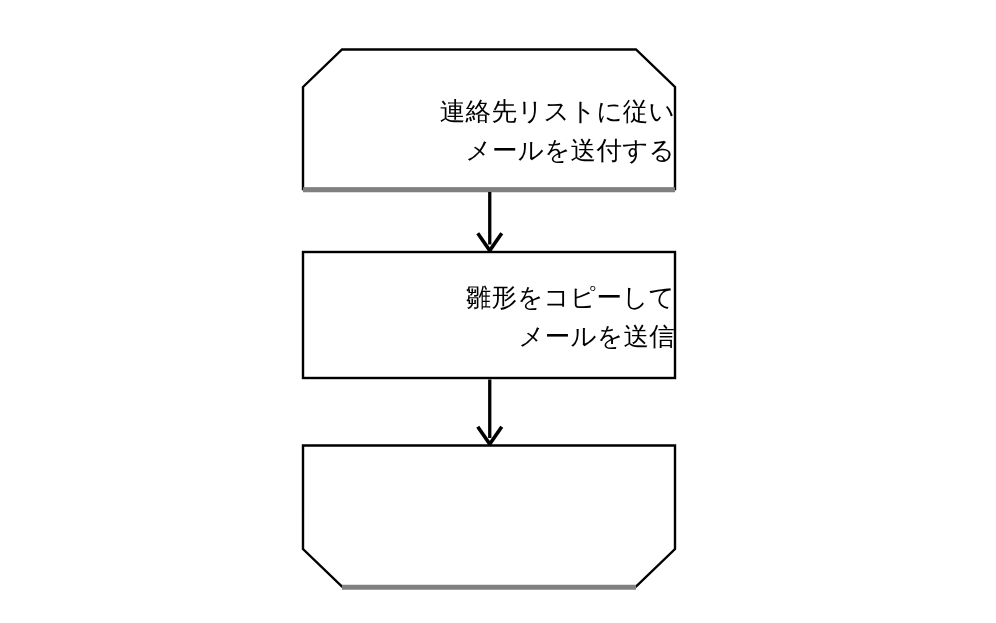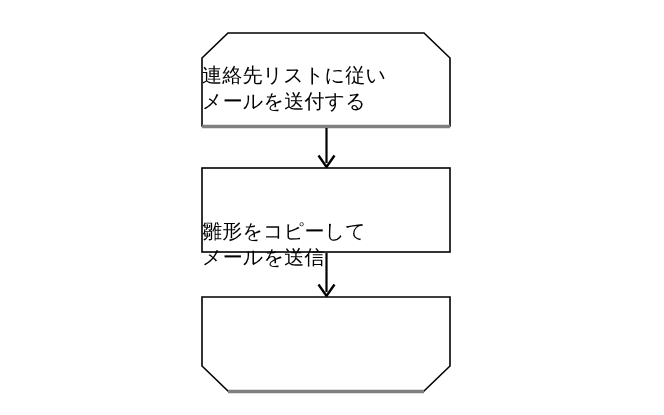--- a/index.html
+++ b/index.html
@@ -20,38 +20,37 @@
   }
   #flow-svg {
     position: absolute;
     left: 0;
     top: 0;
     width: 664px;
     height: 415px;
   }
   .node-label {
     position: absolute;
-    text-align: left;
+    text-align: right;
     color: #000000;
-    font-size: 20px;
+    font-size: 17px;
     line-height: 26px;
     letter-spacing: 0.2px;
     white-space: pre-line;
     font-family: "DejaVu Sans", "Liberation Sans", sans-serif;
   }
   #node-label-1 {
     left: 202px;
     top: 62px;
     width: 248px;
   }
   #node-label-2 {
     left: 202px;
     top: 186px;
     width: 248px;
-    margin-top: 32px;
   }
   #node-label-3 {
     left: 202px;
     top: 327px;
     width: 248px;
   }
 </style>
 </head>
 <body>
 

